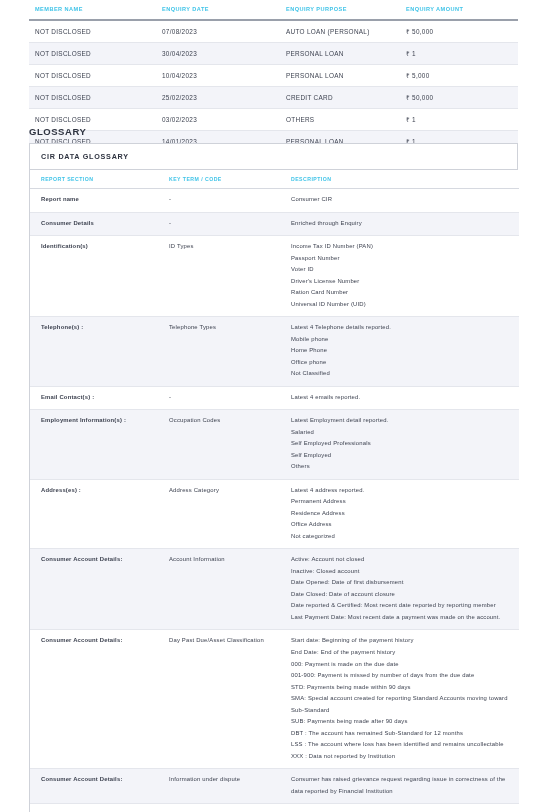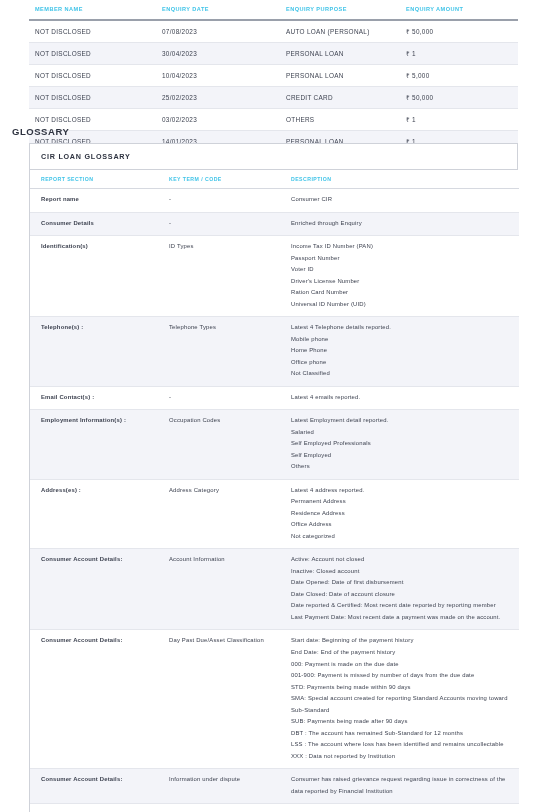--- a/index.html
+++ b/index.html
@@ -63,21 +63,21 @@
   .enquiry-wrap tbody tr:first-child td { border-top: none; }
 
   .col-a { width: 127px; }
   .col-b { width: 124px; }
   .col-c { width: 120px; }
   .col-d { width: 118px; }
 
   
   .glossary-title {
     position: absolute;
-    left: 12px;
+    left: 29px;
     top: 126px;
     font-size: 9.5px;
     font-weight: bold;
     letter-spacing: 0.55px;
     color: #2e3340;
   }
 
   
   .glossary-card {
     position: absolute;
@@ -186,21 +186,21 @@
           <td>PERSONAL LOAN</td>
           <td>₹ 1</td>
         </tr>
       </tbody>
     </table>
   </div>
 
   <div class="glossary-title">GLOSSARY</div>
 
   <div class="glossary-card">
-    <div class="card-title">CIR LOAN GLOSSARY</div>
+    <div class="card-title">CIR DATA GLOSSARY</div>
     <table class="grid">
       <colgroup>
         <col class="g-col-a">
           <col class="g-col-b">
           <col class="g-col-c">
       </colgroup>
       <thead>
         <tr>
           <th>REPORT SECTION</th>
           <th>KEY TERM / CODE</th>

